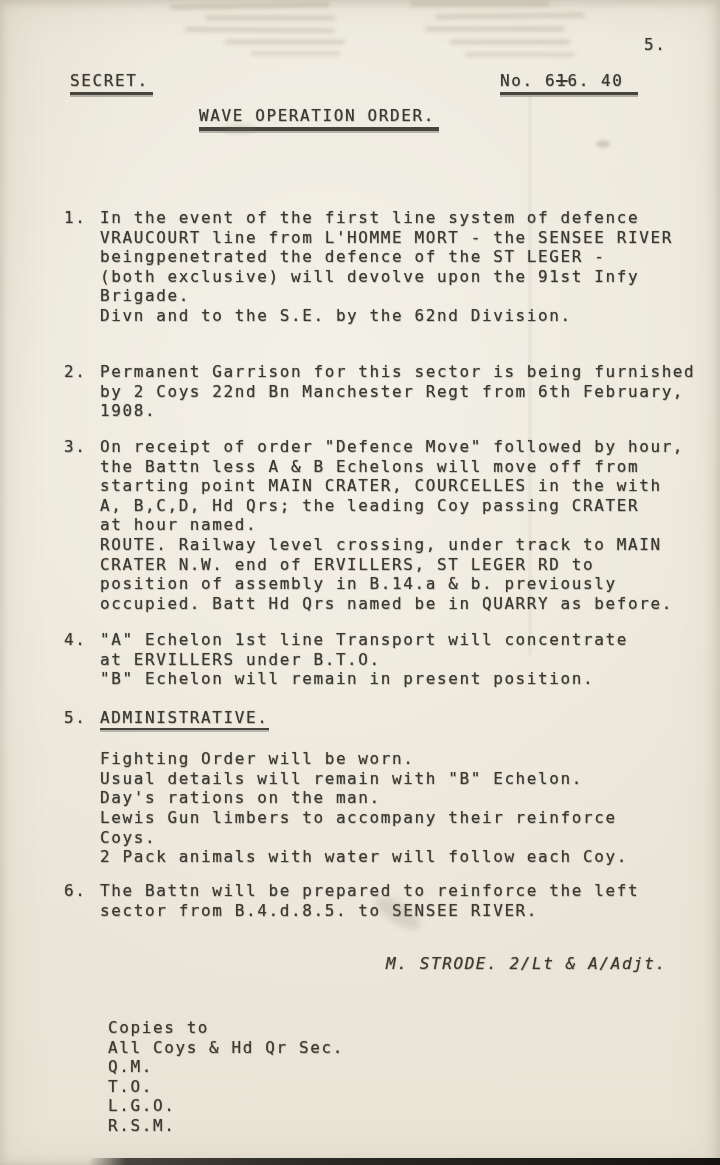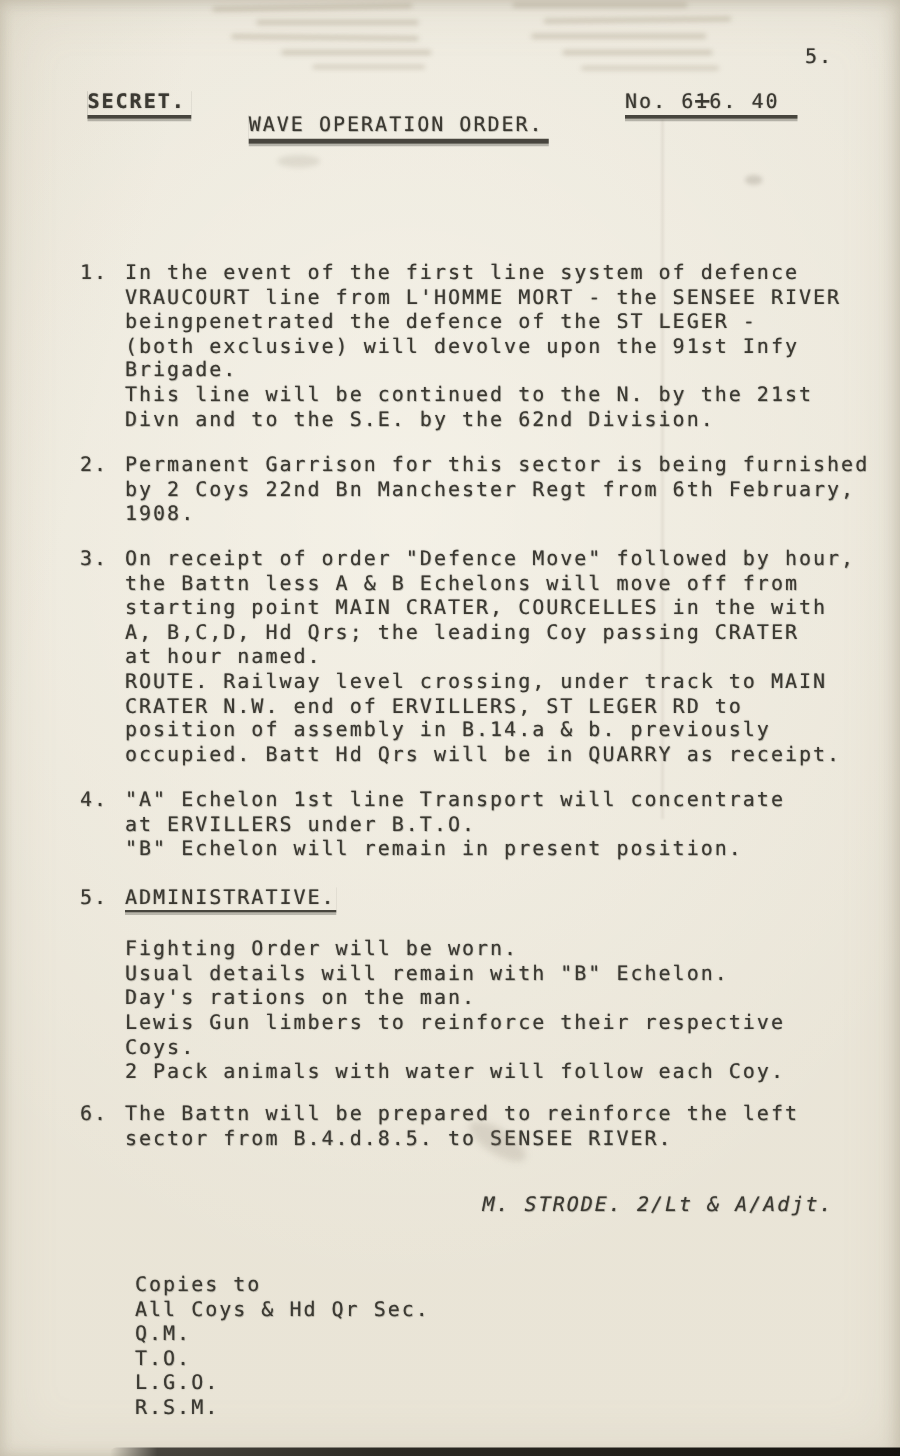--- a/index.html
+++ b/index.html
@@ -30,24 +30,24 @@
     white-space:pre;
     text-shadow:0 0 1px rgba(59,57,50,.6), .5px .5px 0 rgba(59,57,50,.22);
   }
   .underlined{
     display:inline-block;
     border-bottom:3px solid rgba(48,46,39,.88);
     box-shadow:0 2px 0 rgba(48,46,39,.30);
     padding-bottom:1px;
   }
   .pageno{position:absolute;top:35px;left:644px;}
-  .secret{position:absolute;top:71px;left:70px;padding-right:4px;font-weight:bold;}
+  .secret{position:absolute;top:71px;left:70px;padding-right:4px;}
   .docno{position:absolute;top:71px;left:500px;padding-right:14px;}
   .struck{text-decoration:line-through;text-decoration-thickness:2px;}
-  .title{position:absolute;top:90px;left:199px;padding-right:4px;
+  .title{position:absolute;top:106px;left:199px;padding-right:4px;
     border-bottom-width:4px;}
   .reference{position:absolute;top:147px;left:70px;}
   #items{position:absolute;top:0;left:0;width:720px;height:1165px;}
   .item{position:absolute;left:64px;display:flex;align-items:flex-start;}
   .item-num{width:36px;flex:none;}
   .item-body{flex:none;}
   .item:nth-of-type(1){top:208px}
   .item:nth-of-type(2){top:362px}
   .item:nth-of-type(3){top:437px}
   .item:nth-of-type(4){top:630px}
@@ -121,21 +121,20 @@
 
   <div id="items">
       <div class="item">
         <div class="item-num tline">1.</div>
         <div class="item-body">
           <div class="tline">In the event of the first line system of defence</div>
           <div class="tline">VRAUCOURT line from L'HOMME MORT - the SENSEE RIVER</div>
           <div class="tline">beingpenetrated the defence of the ST LEGER -</div>
           <div class="tline">(both exclusive) will devolve upon the 91st Infy</div>
           <div class="tline">Brigade.</div>
-          <div class="tline">This line will be continued to the N. by the 21st</div>
           <div class="tline">Divn and to the S.E. by the 62nd Division.</div>
         </div>
       </div>
       <div class="item">
         <div class="item-num tline">2.</div>
         <div class="item-body">
           <div class="tline">Permanent Garrison for this sector is being furnished</div>
           <div class="tline">by 2 Coys 22nd Bn Manchester Regt from 6th February,</div>
           <div class="tline">1908.</div>
         </div>
@@ -144,40 +143,40 @@
         <div class="item-num tline">3.</div>
         <div class="item-body">
           <div class="tline">On receipt of order "Defence Move" followed by hour,</div>
           <div class="tline">the Battn less A &amp; B Echelons will move off from</div>
           <div class="tline">starting point MAIN CRATER, COURCELLES in the with</div>
           <div class="tline">A, B,C,D, Hd Qrs; the leading Coy passing CRATER</div>
           <div class="tline">at hour named.</div>
           <div class="tline">ROUTE. Railway level crossing, under track to MAIN</div>
           <div class="tline">CRATER N.W. end of ERVILLERS, ST LEGER RD to</div>
           <div class="tline">position of assembly in B.14.a &amp; b. previously</div>
-          <div class="tline">occupied. Batt Hd Qrs will be in QUARRY as receipt.</div>
+          <div class="tline">occupied. Batt Hd Qrs named be in QUARRY as before.</div>
         </div>
       </div>
       <div class="item">
         <div class="item-num tline">4.</div>
         <div class="item-body">
           <div class="tline">"A" Echelon 1st line Transport will concentrate</div>
           <div class="tline">at ERVILLERS under B.T.O.</div>
           <div class="tline">"B" Echelon will remain in present position.</div>
         </div>
       </div>
       <div class="item">
         <div class="item-num tline">5.</div>
         <div class="item-body">
           <div class="tline heading">ADMINISTRATIVE.</div>
           <div class="tline">&nbsp;</div>
           <div class="tline">Fighting Order will be worn.</div>
           <div class="tline">Usual details will remain with "B" Echelon.</div>
           <div class="tline">Day's rations on the man.</div>
-          <div class="tline">Lewis Gun limbers to reinforce their respective</div>
+          <div class="tline">Lewis Gun limbers to accompany their reinforce</div>
           <div class="tline">Coys.</div>
           <div class="tline">2 Pack animals with water will follow each Coy.</div>
         </div>
       </div>
       <div class="item">
         <div class="item-num tline">6.</div>
         <div class="item-body">
           <div class="tline">The Battn will be prepared to reinforce the left</div>
           <div class="tline">sector from B.4.d.8.5. to SENSEE RIVER.</div>
         </div>

